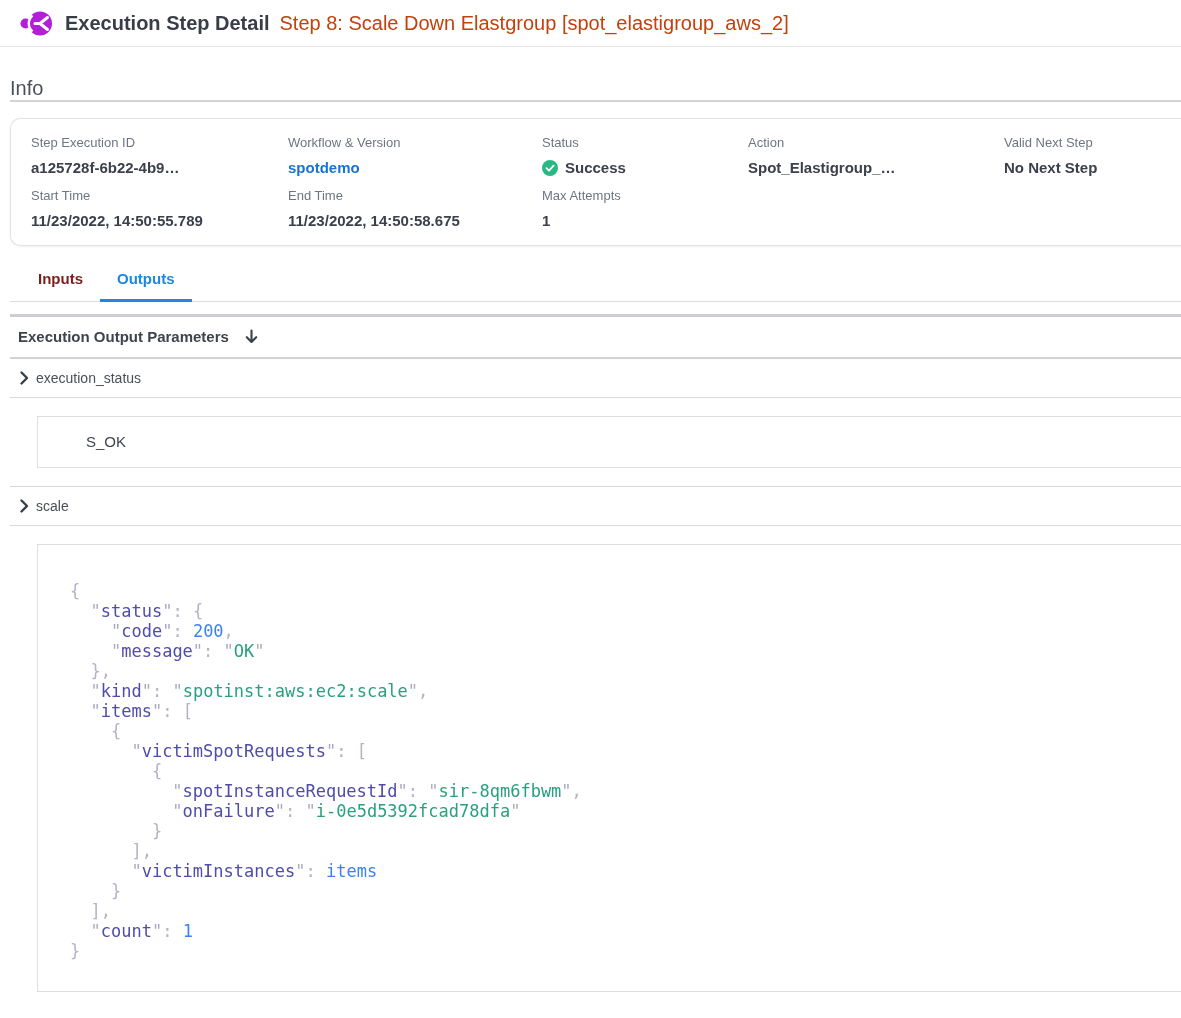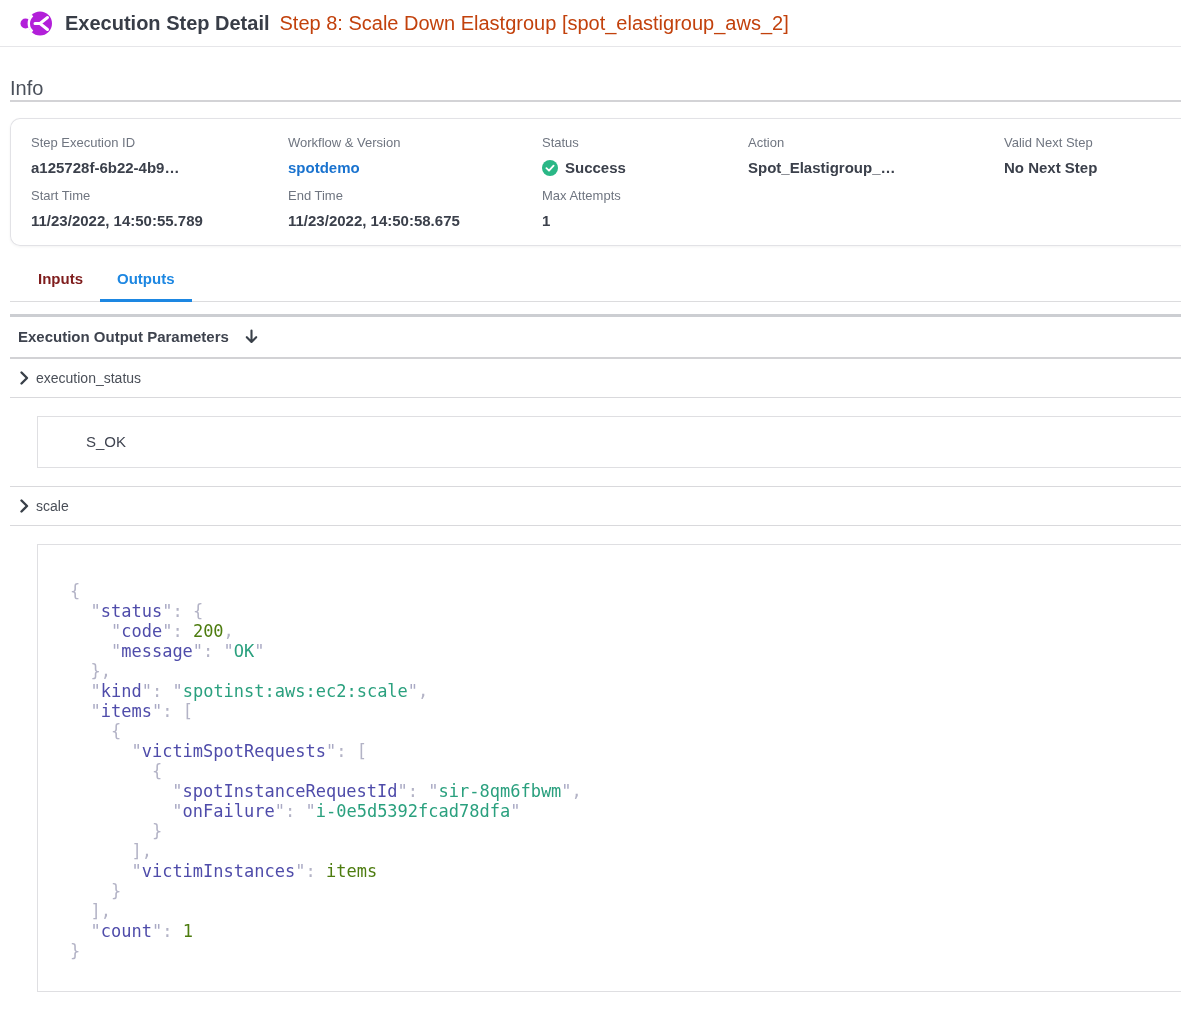--- a/index.html
+++ b/index.html
@@ -52,21 +52,21 @@
 
   .value-box { margin:18px -3px 18px 37px; border:1px solid #dfdfe2; border-right:0;
     padding:16px 0 17px 48px; font-size:15px; color:#3f4450; }
 
   .json-box { margin:18px -3px 0 37px; border:1px solid #dfdfe2; border-right:0;
     padding:36px 0 30px 32px; }
   .json-box pre { font-family:"DejaVu Sans Mono", monospace; font-size:17px; line-height:20px;
     color:#b3b3c6; }
   .j-key { color:#4f4caa; }
   .j-str { color:#2aa07e; }
-  .j-num { color:#4d7c0f; }
+  .j-num { color:#3b82f6; }
   .j-q   { color:#a9a9c4; }
 </style>
 </head>
 <body>
 
 <div class="app-header">
   <svg class="logo" viewBox="0 0 33 31">
     <circle cx="5.5" cy="15.5" r="5" fill="#b21fd9"></circle>
     <circle cx="20" cy="15.5" r="12" fill="#b21fd9"></circle>
     <path d="M12.5 7.5 a10.5 10.5 0 0 0 0 16" fill="none" stroke="#fff" stroke-width="2.4"></path>

